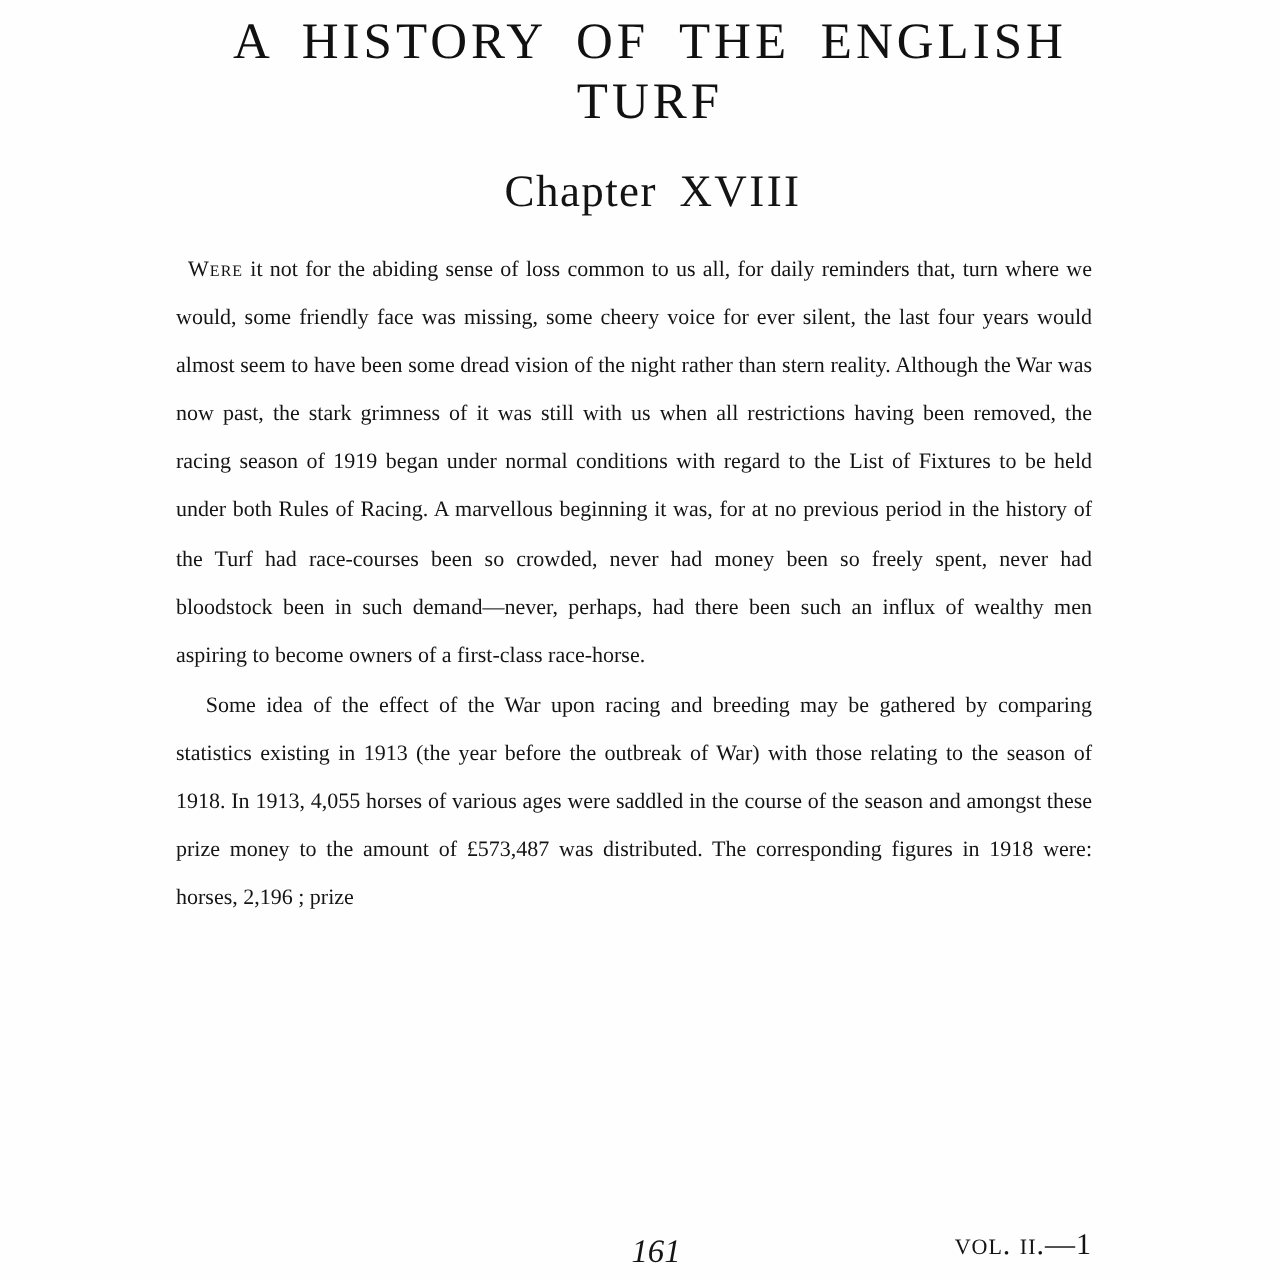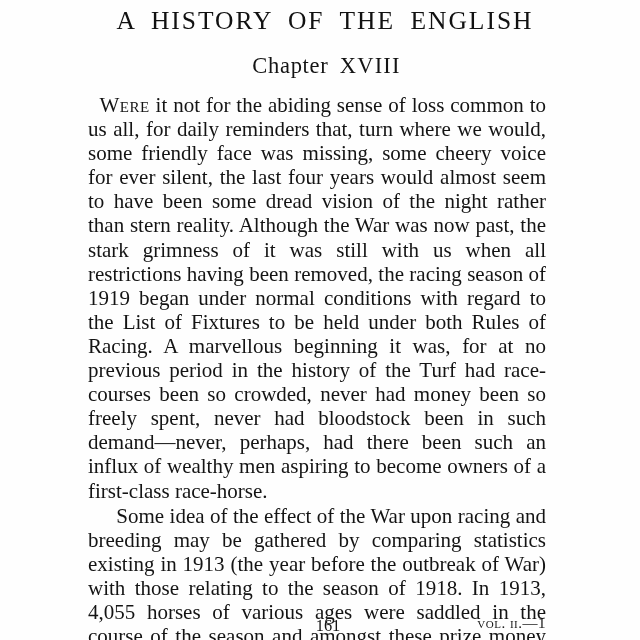--- a/index.html
+++ b/index.html
@@ -67,21 +67,21 @@
 
   
   .body-text {
     margin: 0;
     padding: 14px 94px 0 88px;
   }
   .para {
     margin: 0;
     text-align: justify;
     text-justify: inter-word;
-    font-size: 21px;
+    font-size: 11px;
     line-height: 24.1px;
     hyphens: manual;
   }
   .para + .para {
     text-indent: 1.35em;
     margin-top: 1px;
   }
   .para.first {
     text-indent: 0.55em;
   }
@@ -98,39 +98,41 @@
     bottom: 2px;
     height: 22px;
   }
   .folio {
     position: absolute;
     left: 16px;
     right: 0;
     text-align: center;
     font-size: 16.4px;
     line-height: 20px;
+    font-style: italic;
   }
   .signature {
     position: absolute;
     right: 94px;
     top: -3px;
     font-size: 15px;
     font-variant: small-caps;
     letter-spacing: 0.5px;
     line-height: 20px;
     text-align: center;
   }
 </style>
 </head>
 <body>
 
 <div class="page">
 
   <h1 class="book-title">
     <span>A HISTORY OF THE ENGLISH</span>
+    <span class="line2">TURF</span>
   </h1>
 
   <h2 class="chapter">
     <span>Chapter</span>
     <span class="chapter-num">XVIII</span>
   </h2>
 
 
   <div class="body-text">
     <p class="para first"><span class="smallcaps-open">Were</span><span> it not for the abiding sense of loss common to us all, for daily reminders that, turn where we would, some friendly face was missing, some cheery voice for ever silent, the last four years would almost seem to have been some dread vision of the night rather than stern reality.  Although the War was now past, the stark grimness of it was still with us when all restrictions having been removed, the racing season of 1919 began under normal conditions with regard to the List of Fixtures to be held under both Rules of Racing.  A marvellous beginning it was, for at no previous period in the history of the Turf had race-courses been so crowded, never had money been so freely spent, never had bloodstock been in such demand—never, perhaps, had there been such an influx of wealthy men aspiring to become owners of a first-class race-horse.</span></p>

